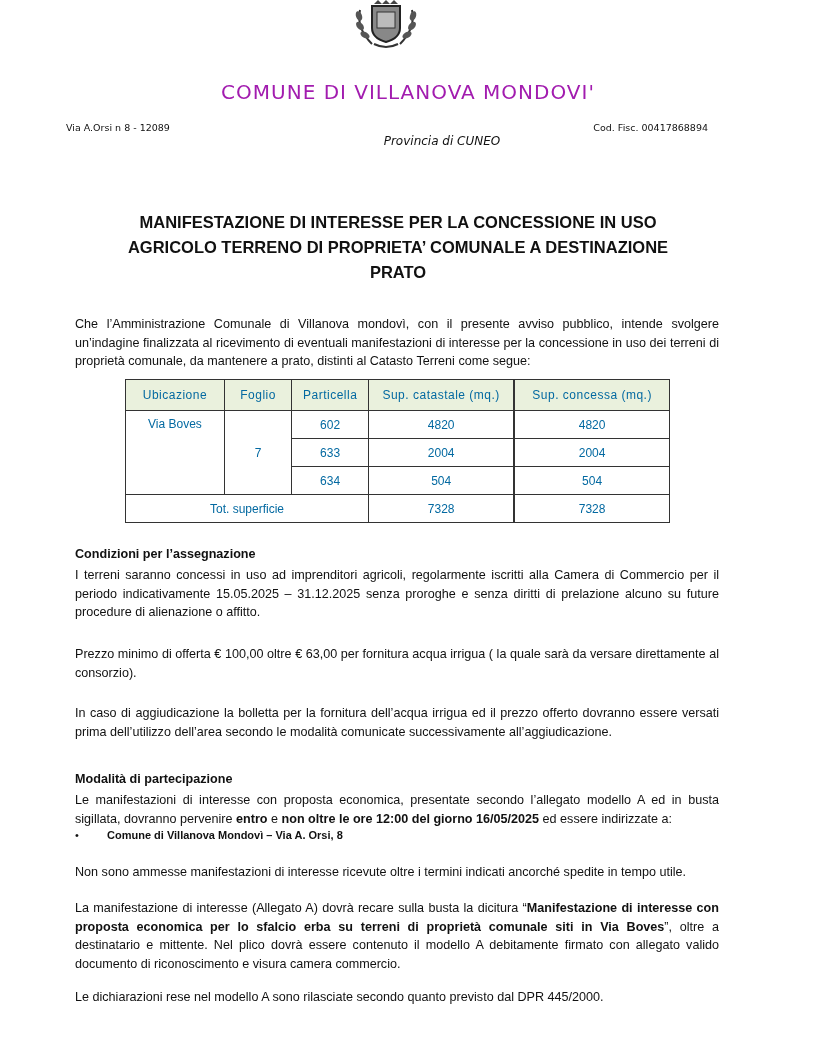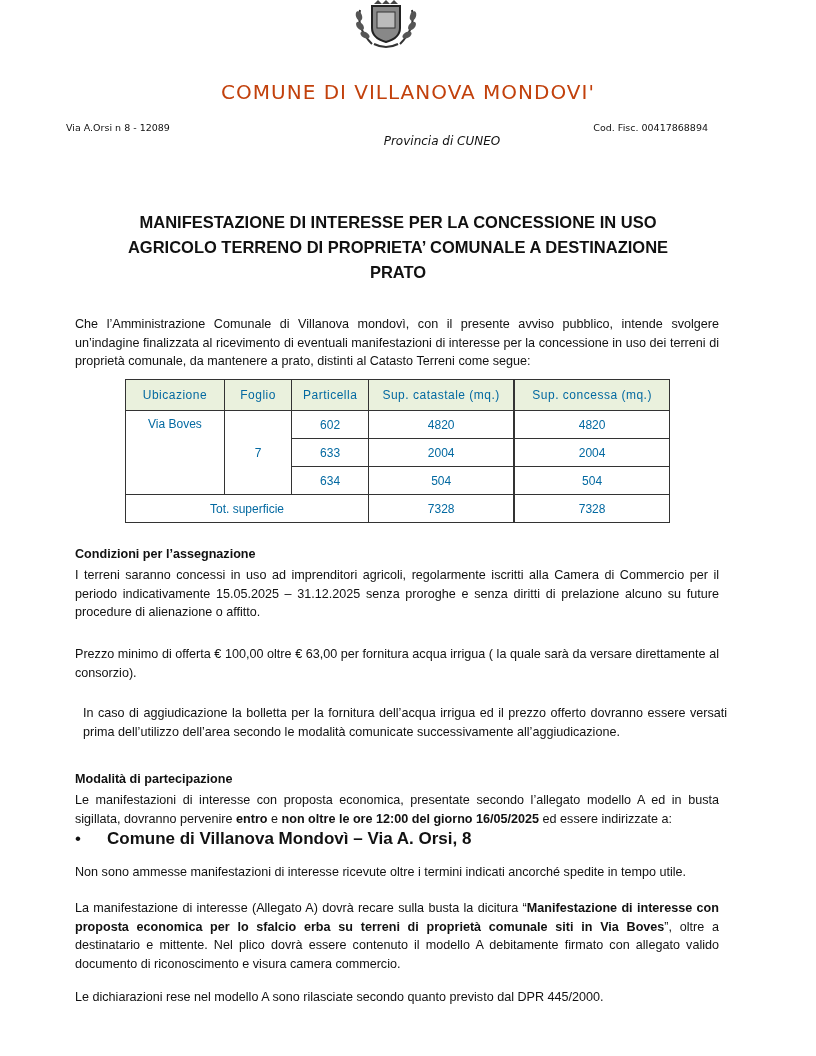--- a/index.html
+++ b/index.html
@@ -28,21 +28,21 @@
       height: 50px;
     }
     .town-title {
       position: absolute;
       left: 0; width: 816px;
       top: 80px;
       text-align: center;
       font-family: "DejaVu Sans", sans-serif;
       font-size: 20px;
       letter-spacing: 1px;
-      color: #c2410c;
+      color: #a21caf;
     }
     .addr-left {
       position: absolute;
       left: 66px; top: 122px;
       font-family: "DejaVu Sans", sans-serif;
       font-size: 9.5px;
     }
     .addr-right {
       position: absolute;
       right: 108px; top: 122px;
@@ -121,21 +121,21 @@
     .land-table .col-foglio { width: 63px; }
     .land-table .col-part { width: 72px; }
     .land-table .col-cat { width: 137px; }
     .land-table .col-conc { width: 146px; }
     .land-table .sep-right { border-right: 2px solid #333; }
     .ubic-cell { vertical-align: top; padding-top: 6px !important; }
     .bullet-line {
       position: absolute;
       left: 75px;
       top: 829px;
-      font-size: 17px;
+      font-size: 11px;
       font-weight: bold;
     }
     .bullet-dot {
       display: inline-block;
       width: 32px;
       font-weight: normal;
     }
     b { font-weight: bold; }
   </style>
 </head>
@@ -203,21 +203,21 @@
         <td colspan="3">Tot. superficie</td>
         <td class="sep-right">7328</td>
         <td>7328</td>
       </tr>
     </tbody>
   </table>
 
   <div class="section-title" style="top:547px;">Condizioni per l’assegnazione</div>
   <div class="para body-text" style="top:566px;">I terreni saranno concessi in uso ad imprenditori agricoli, regolarmente iscritti alla Camera di Commercio per il periodo indicativamente 15.05.2025 – 31.12.2025 senza proroghe e senza diritti di prelazione alcuno su future procedure di alienazione o affitto.</div>
   <div class="para body-text" style="top:645px;">Prezzo minimo di offerta € 100,00 oltre € 63,00 per fornitura acqua irrigua ( la quale sarà da versare direttamente al consorzio).</div>
-  <div class="para body-text" style="top:704px;margin-left:8px;">In caso di aggiudicazione la bolletta per la fornitura dell’acqua irrigua ed il prezzo offerto dovranno essere versati prima dell’utilizzo dell’area secondo le modalità comunicate successivamente all’aggiudicazione.</div>
+  <div class="para body-text" style="top:704px;">In caso di aggiudicazione la bolletta per la fornitura dell’acqua irrigua ed il prezzo offerto dovranno essere versati prima dell’utilizzo dell’area secondo le modalità comunicate successivamente all’aggiudicazione.</div>
 
   <div class="section-title" style="top:772px;">Modalità di partecipazione</div>
   <div class="para body-text" style="top:791px;"><span>Le manifestazioni di interesse con proposta economica, presentate secondo l’allegato modello A ed in busta sigillata, dovranno pervenire </span><b>entro</b><span> e </span><b>non oltre le ore 12:00 del giorno 16/05/2025</b><span> ed essere indirizzate a:</span></div>
 
   <div class="bullet-line">
     <span class="bullet-dot">•</span><span>Comune di Villanova Mondovì – Via A. Orsi, 8</span>
   </div>
 
   <div class="para body-text" style="top:863px;">Non sono ammesse manifestazioni di interesse ricevute oltre i termini indicati ancorché spedite in tempo utile.</div>
   <div class="para body-text" style="top:899px;"><span>La manifestazione di interesse (Allegato A) dovrà recare sulla busta la dicitura “</span><b>Manifestazione di interesse con proposta economica per lo sfalcio erba su terreni di proprietà comunale siti in Via Boves</b><span>”, oltre a destinatario e mittente. Nel plico dovrà essere contenuto il modello A debitamente firmato con allegato valido documento di riconoscimento e visura camera commercio.</span></div>

